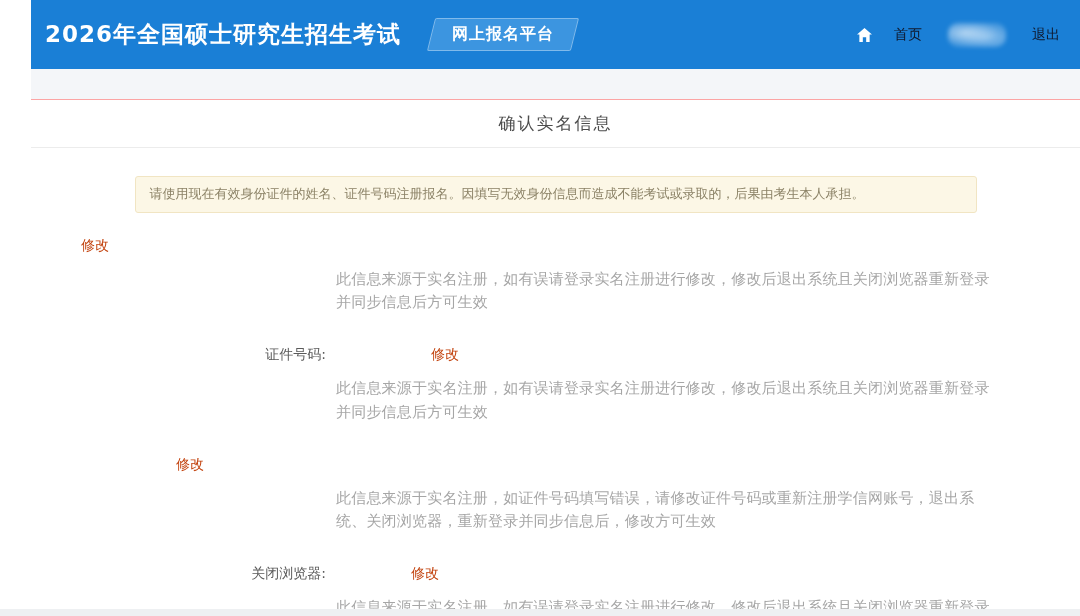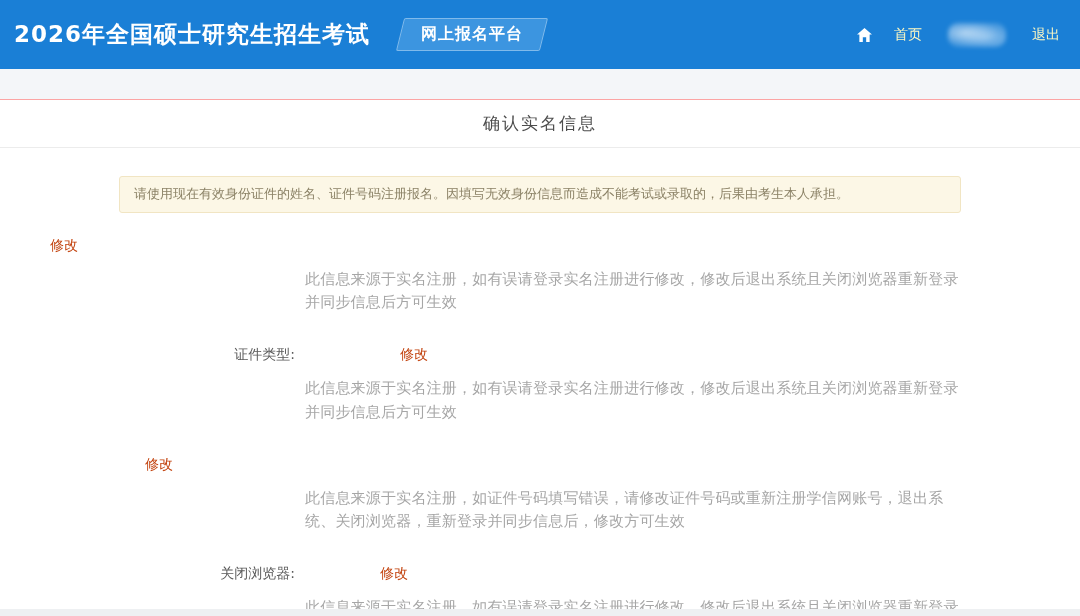--- a/index.html
+++ b/index.html
@@ -1,34 +1,34 @@
 <!DOCTYPE html>
 <html lang="zh"><head>
 <meta charset="utf-8">
 <style>
   * { margin:0; padding:0; box-sizing:border-box; }
   body { font-family:"DejaVu Sans","Liberation Sans",sans-serif; background:#ddd; }
   .screen{
     width:1080px; height:616px; position:relative; overflow:hidden;
-    background:#fff; margin:0 auto;
+    background:#fff; margin:0 auto;padding-left:31px;
   }
   
   .header{
     height:69px; background:#1a7fd6; display:flex; align-items:center;
     padding:0 20px 0 14px; box-shadow:0 1px 0 #5aa4d8;
   }
   .header-title{ color:#fff; font-size:23px; font-weight:bold; letter-spacing:1px; white-space:nowrap; }
   .badge{
     margin-left:30px; background:#3c95e0; transform:skewX(-14deg);
     padding:5px 20px; border:1px solid rgba(255,255,255,.35); border-radius:2px;
   }
   .badge span{ display:inline-block; transform:skewX(14deg); color:#fff; font-size:16px; font-weight:bold; letter-spacing:1px; }
   .header-spacer{ flex:1; }
   .header-nav{ display:flex; align-items:center; gap:26px; }
-  .nav-item{ color:#fef9c3; font-size:14px; display:flex; align-items:center; gap:22px; cursor:pointer;font-family:Liberation Serif, serif; }
+  .nav-item{ color:#0f172a; font-size:14px; display:flex; align-items:center; gap:22px; cursor:pointer;font-family:Liberation Serif, serif; }
   .home-svg{ width:15px; height:14px; fill:#fff; }
   .user-blur{
     width:58px; height:24px; border-radius:10px;
     background:
       radial-gradient(ellipse at 30% 40%, rgba(255,255,255,.55), rgba(255,255,255,0) 60%),
       radial-gradient(ellipse at 65% 60%, rgba(220,240,255,.45), rgba(255,255,255,0) 65%),
       rgba(255,255,255,.18);
     filter:blur(2px);
   }
   
@@ -106,21 +106,21 @@
       <div class="field-row">
         <div class="field-main">
           <span class="field-value vw1"></span>
           <a class="modify-link">修改</a>
         </div>
         <div class="field-help">此信息来源于实名注册，如有误请登录实名注册进行修改，修改后退出系统且关闭浏览器重新登录并同步信息后方可生效</div>
       </div>
 
       <div class="field-row">
         <div class="field-main">
-          <span class="field-label">证件类型:</span>
+          <span class="field-label">证件号码:</span>
           <span class="field-value vw2"></span>
           <a class="modify-link">修改</a>
         </div>
         <div class="field-help">此信息来源于实名注册，如有误请登录实名注册进行修改，修改后退出系统且关闭浏览器重新登录并同步信息后方可生效</div>
       </div>
 
       <div class="field-row">
         <div class="field-main">
           <span class="field-value vw3"></span>
           <a class="modify-link">修改</a>

